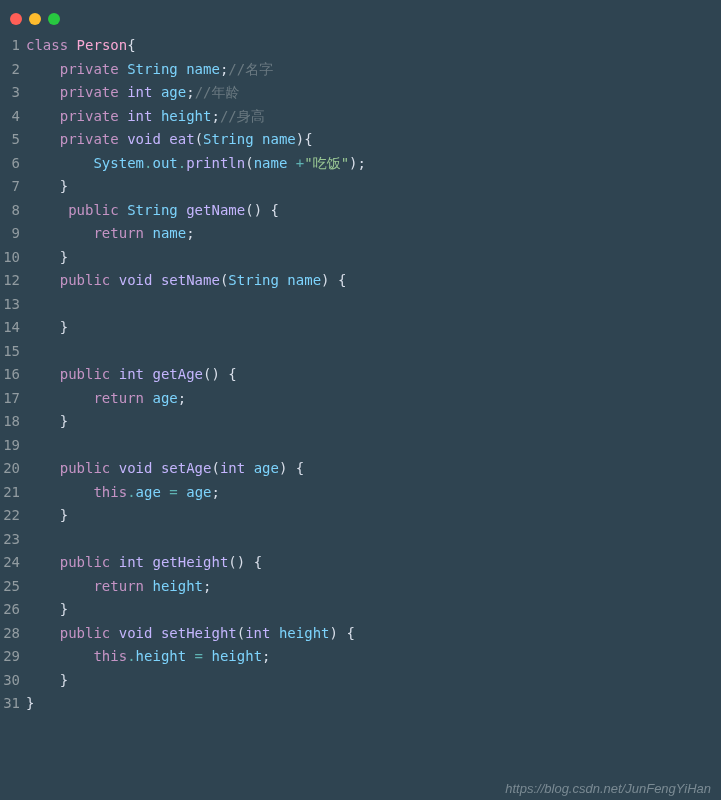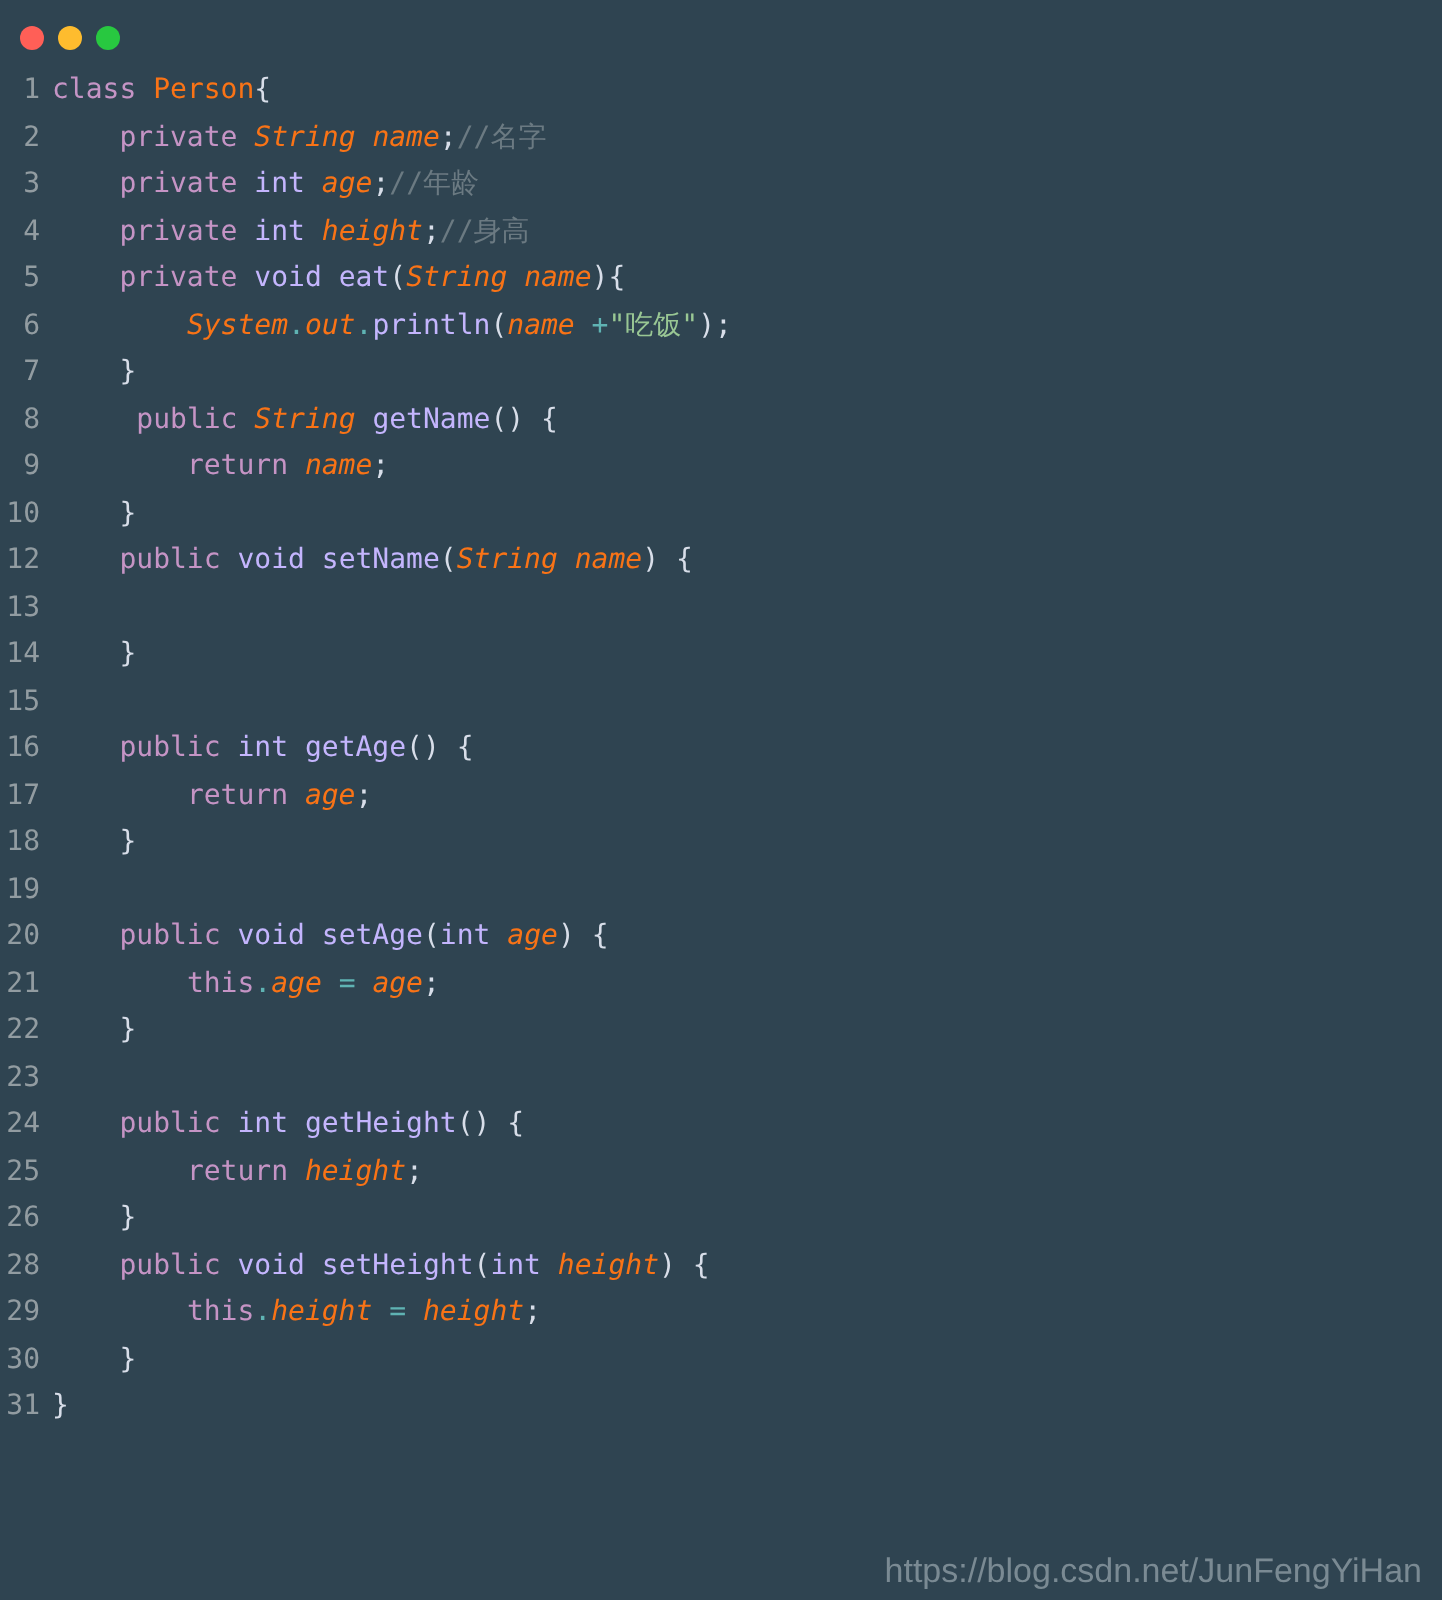--- a/index.html
+++ b/index.html
@@ -41,35 +41,36 @@
   padding-right: 6px;
   user-select: none;
   flex-shrink: 0;
 }
 .code {
   white-space: pre;
   color: #e6e6e6;
 }
 .kw { color: #c594c5; }
 .type { color: #c4b5fd; }
-.cls { color: #f97316; }
+.cls { color: #f9a8d4; }
 .fn { color: #c4b5fd; }
 .str { color: #99c794; }
 .cmt { color: #6b7a82; }
 .punc { color: #d8dee9; }
 .paren { color: #d8dee9; }
-.id { color: #f97316; font-style: italic; }
+.id { color: #7dd3fc; }
 .dot2 { color: #5fb3b3; }
 .watermark {
   position: absolute;
   bottom: 4px;
   right: 10px;
   color: #7a8a93;
-  font-size: 17px;
+  font-size: 13px;
   font-family: Arial, sans-serif;
+  font-style: italic;
 }
 </style>
 </head>
 <body>
 
 <div class="editor">
   <div class="titlebar">
     <div class="dot red"></div>
     <div class="dot yellow"></div>
     <div class="dot green"></div>

